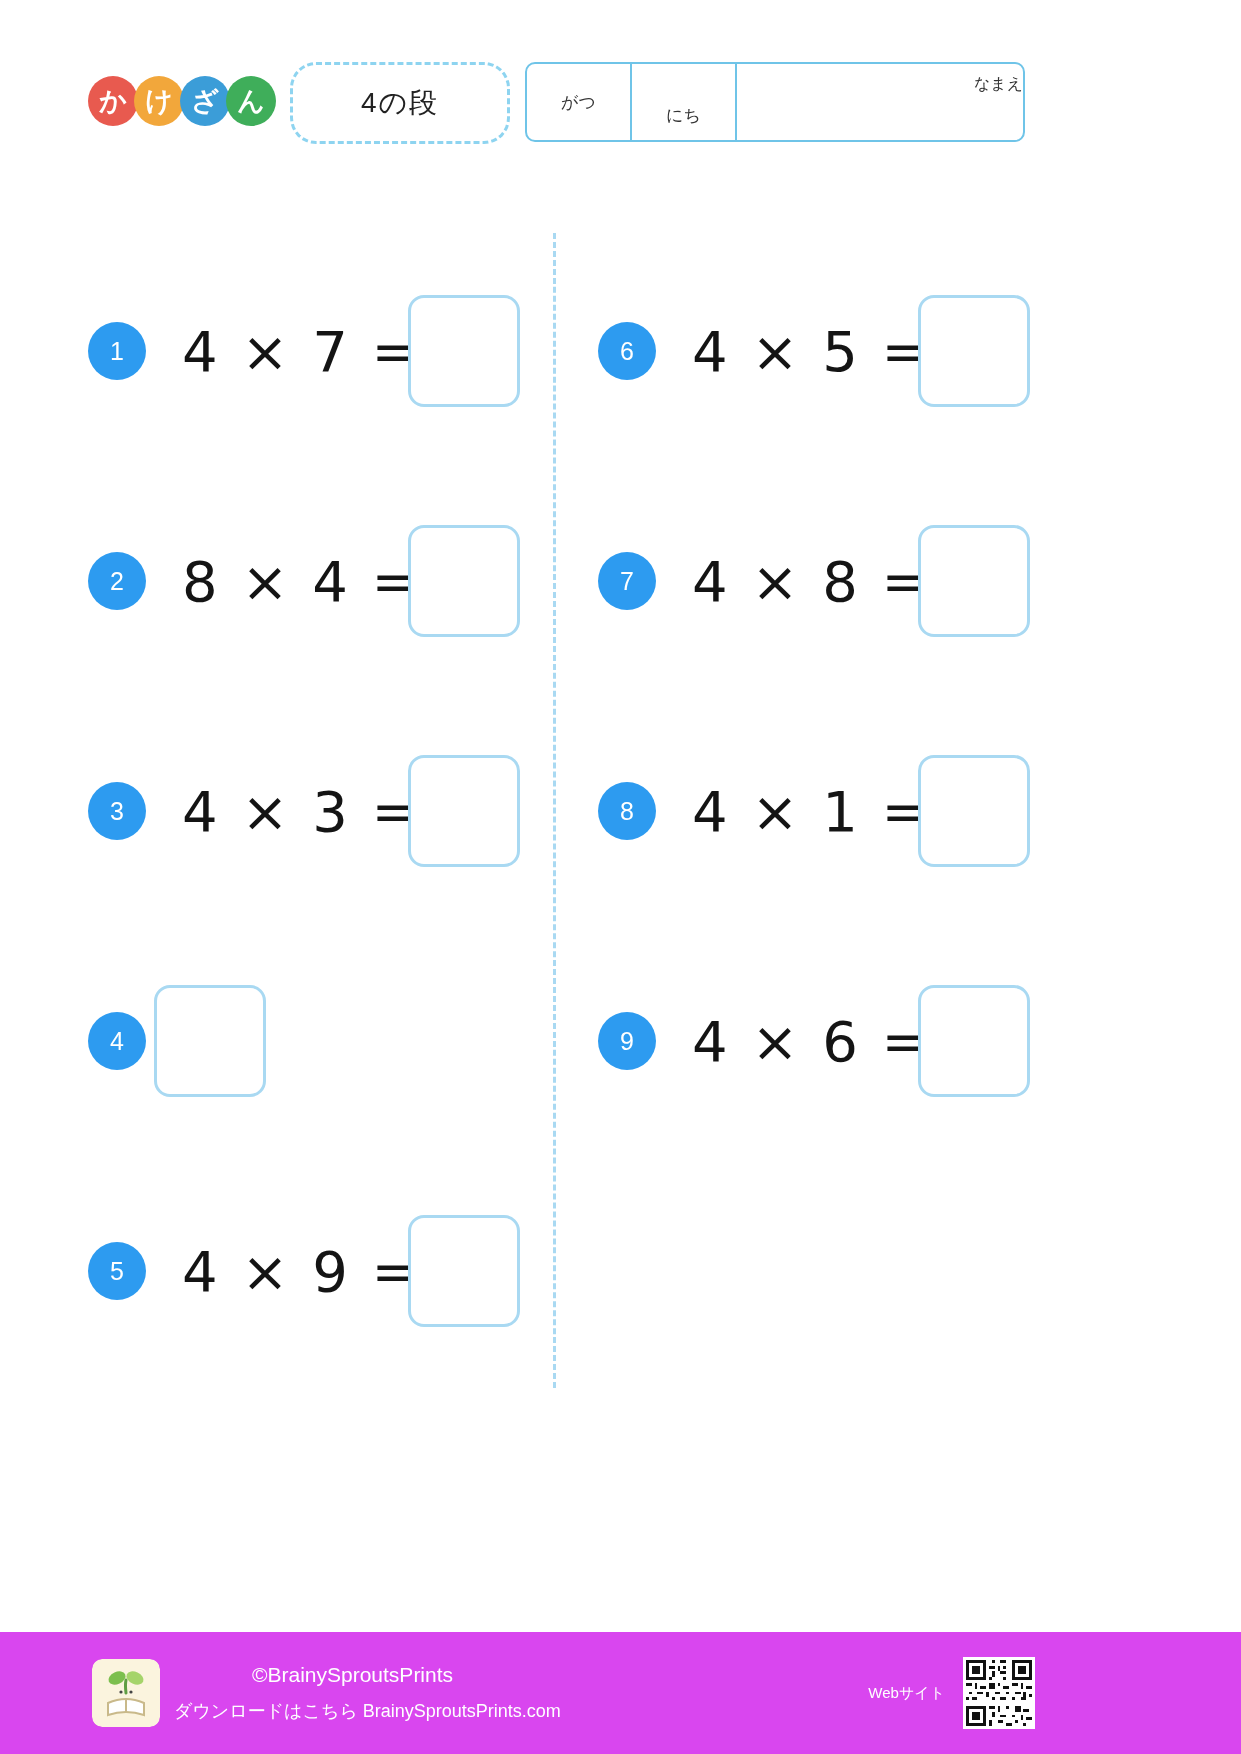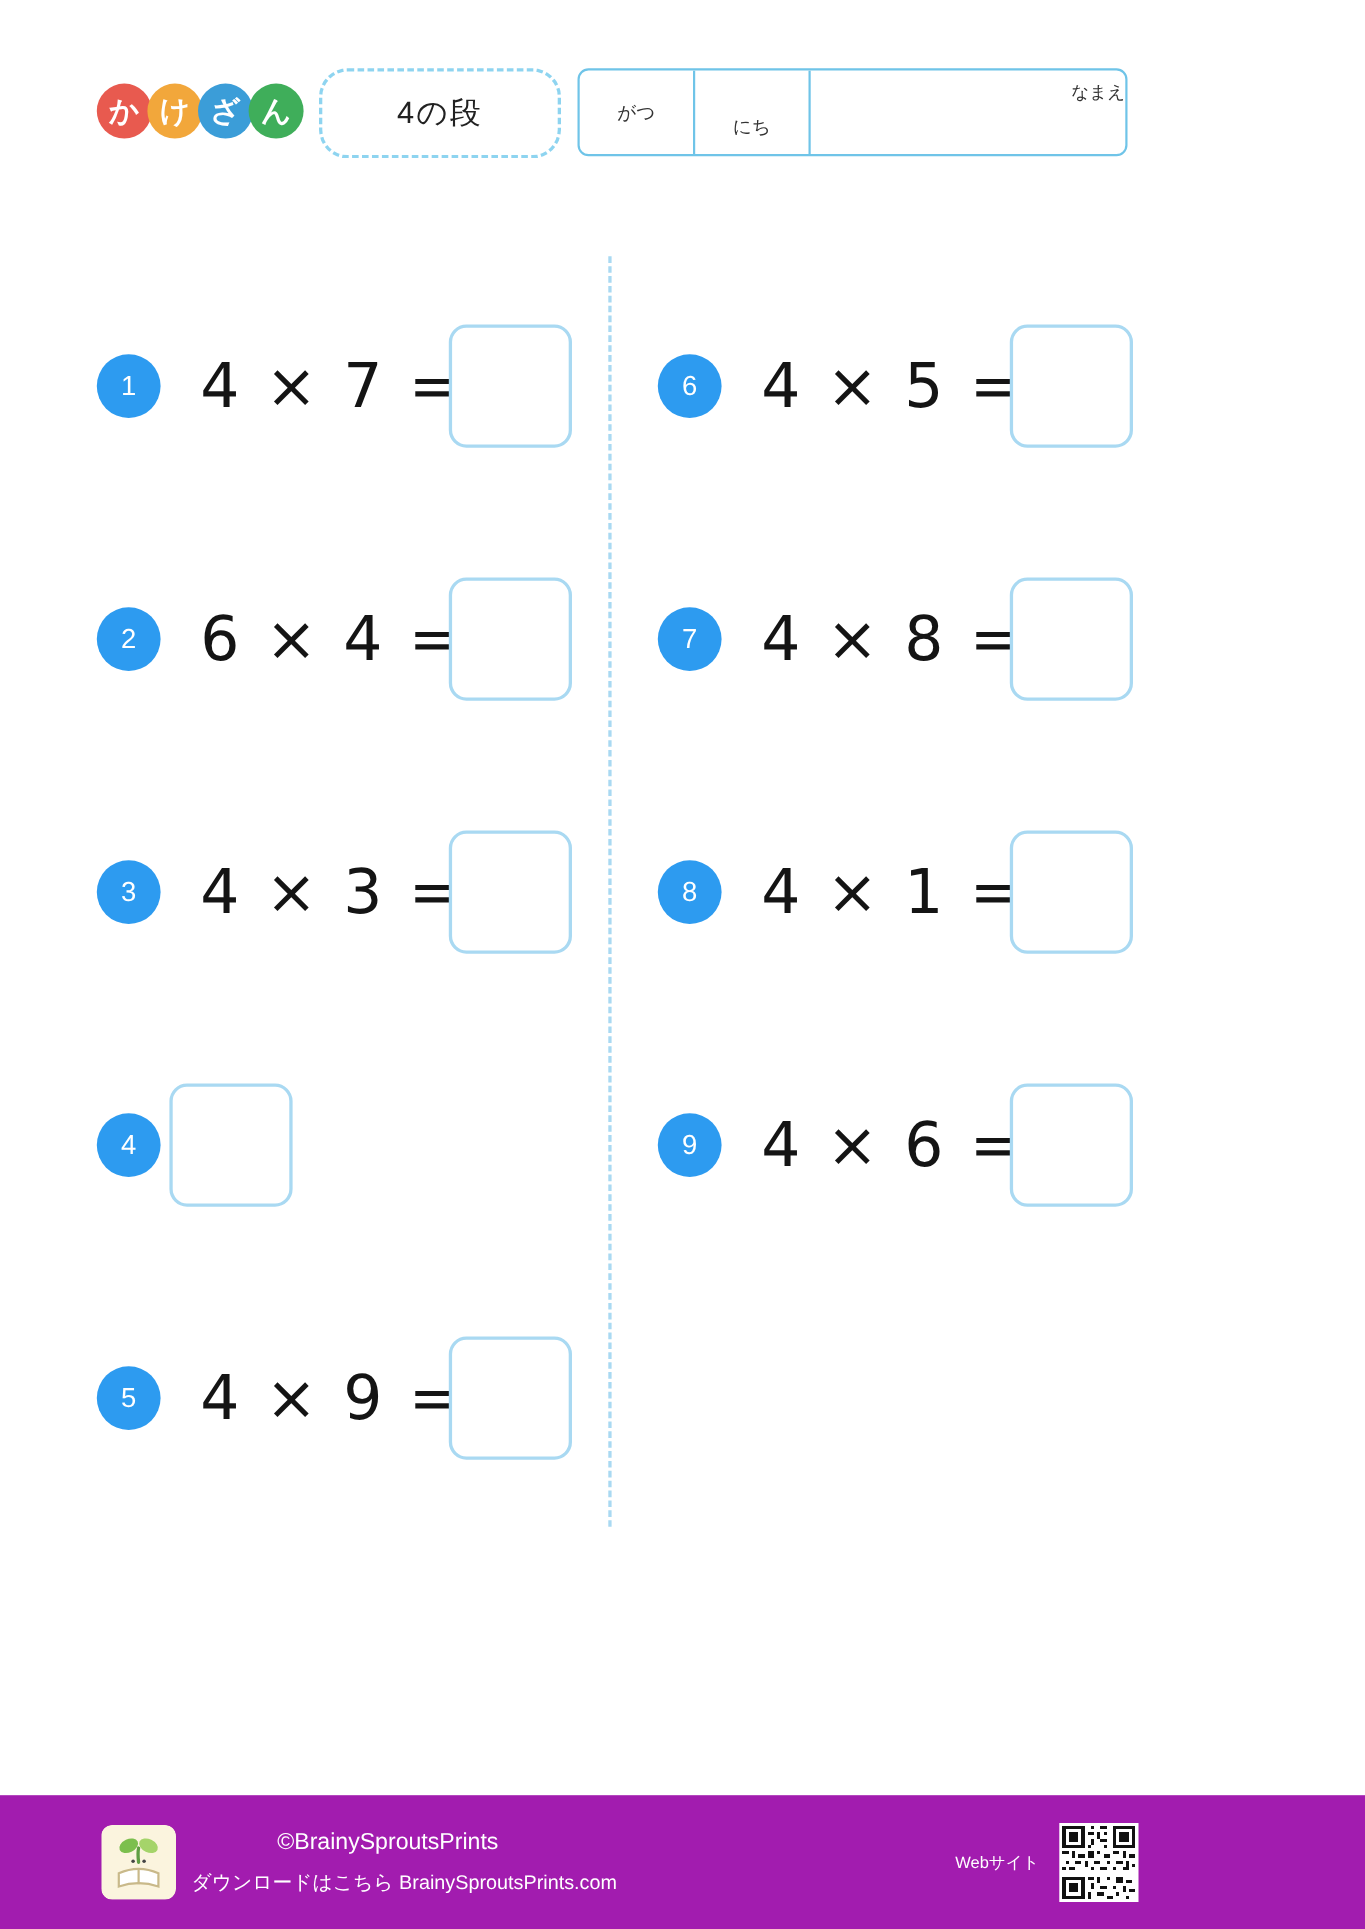--- a/index.html
+++ b/index.html
@@ -130,21 +130,21 @@
     border: 3px solid #A9D9F2;
     border-radius: 16px;
     background: #ffffff;
   }
 
   
   .footer {
     position: absolute;
     left: 0; bottom: 0;
     width: 1241px; height: 122px;
-    background: #a21caf;
+    background: #d946ef;
     display: flex;
     align-items: center;
   }
   .mascot {
     flex: 0 0 auto;
     width: 68px; height: 68px;
     margin-left: 92px;
     border-radius: 10px;
     overflow: hidden;
   }
@@ -211,21 +211,21 @@
           <span>1</span>
         </div>
       <div class="expr">4 × 7 =</div>
       <div class="answer-box"></div>
     </div>
 
     <div class="problem">
       <div class="pnum">
           <span>2</span>
         </div>
-      <div class="expr">6 × 4 =</div>
+      <div class="expr">8 × 4 =</div>
       <div class="answer-box"></div>
     </div>
 
     <div class="problem">
       <div class="pnum">
           <span>3</span>
         </div>
       <div class="expr">4 × 3 =</div>
       <div class="answer-box"></div>
     </div>

